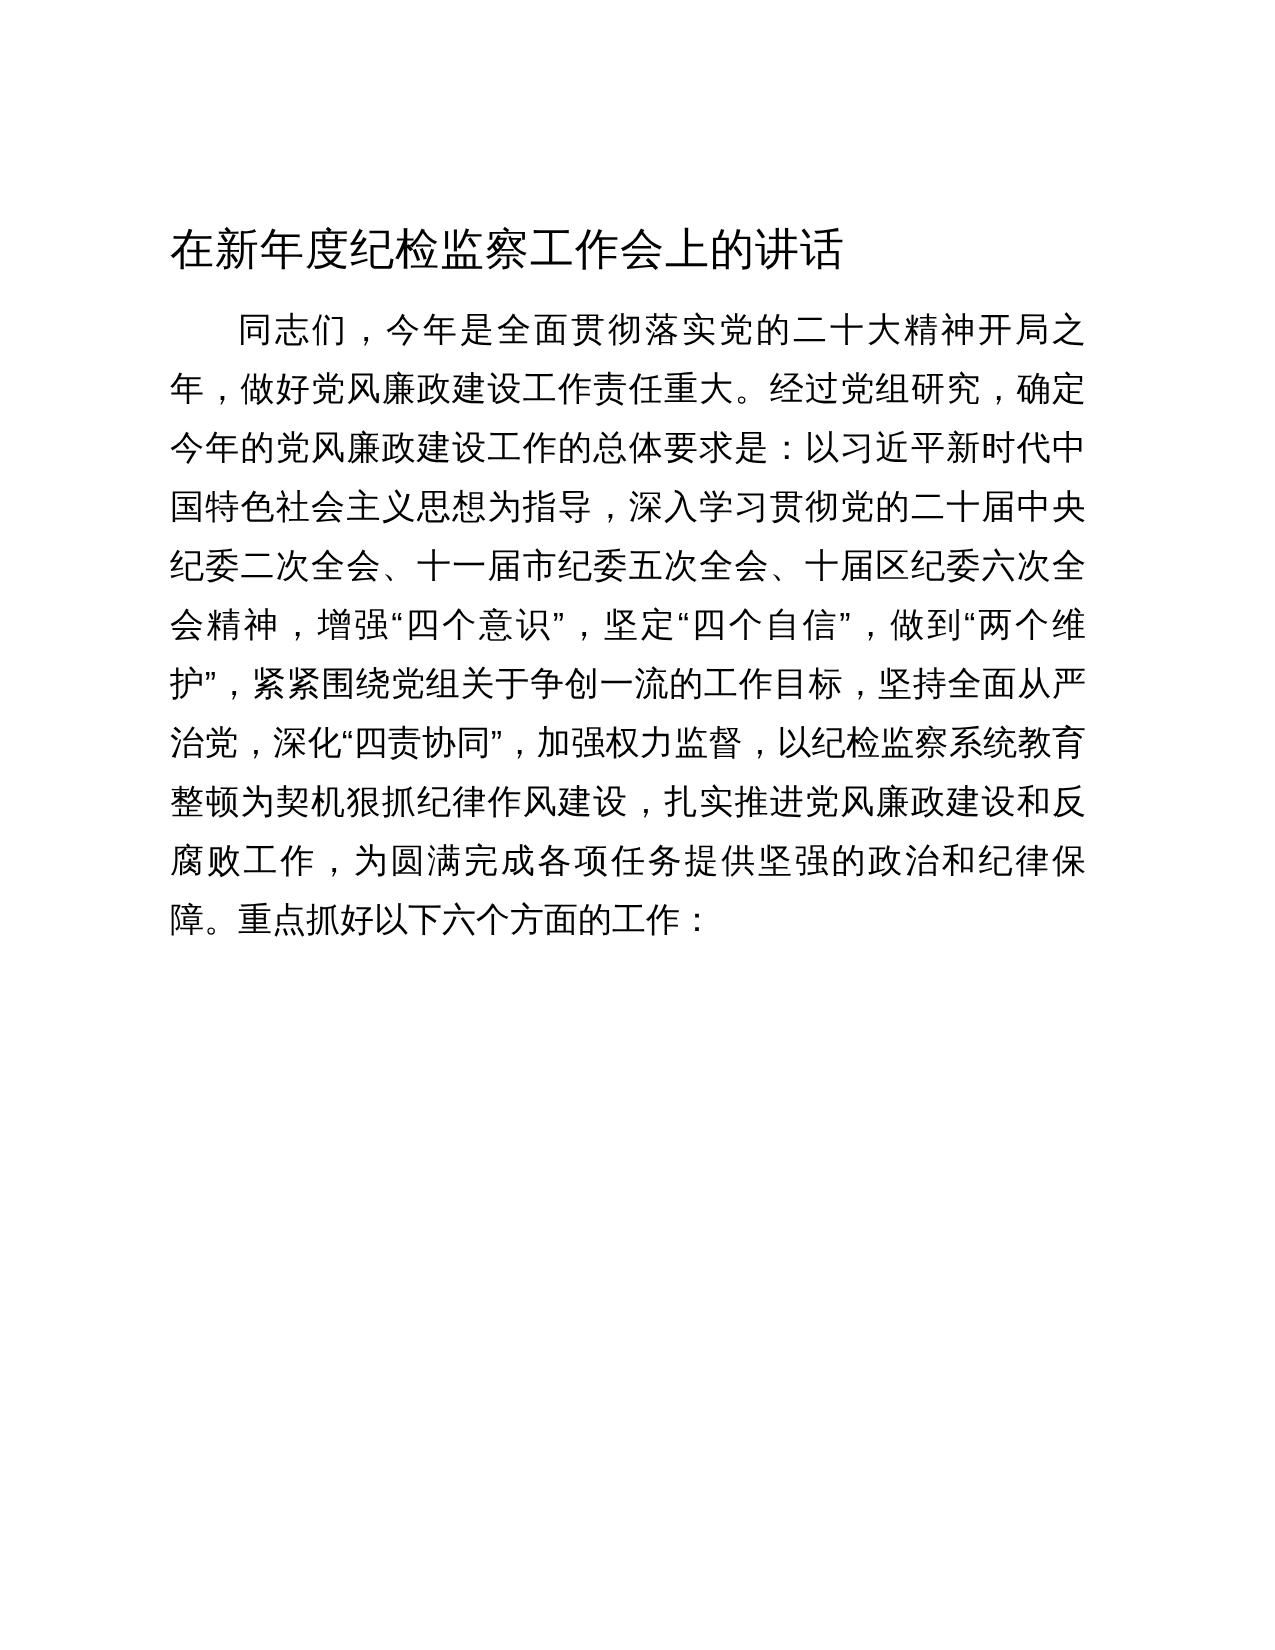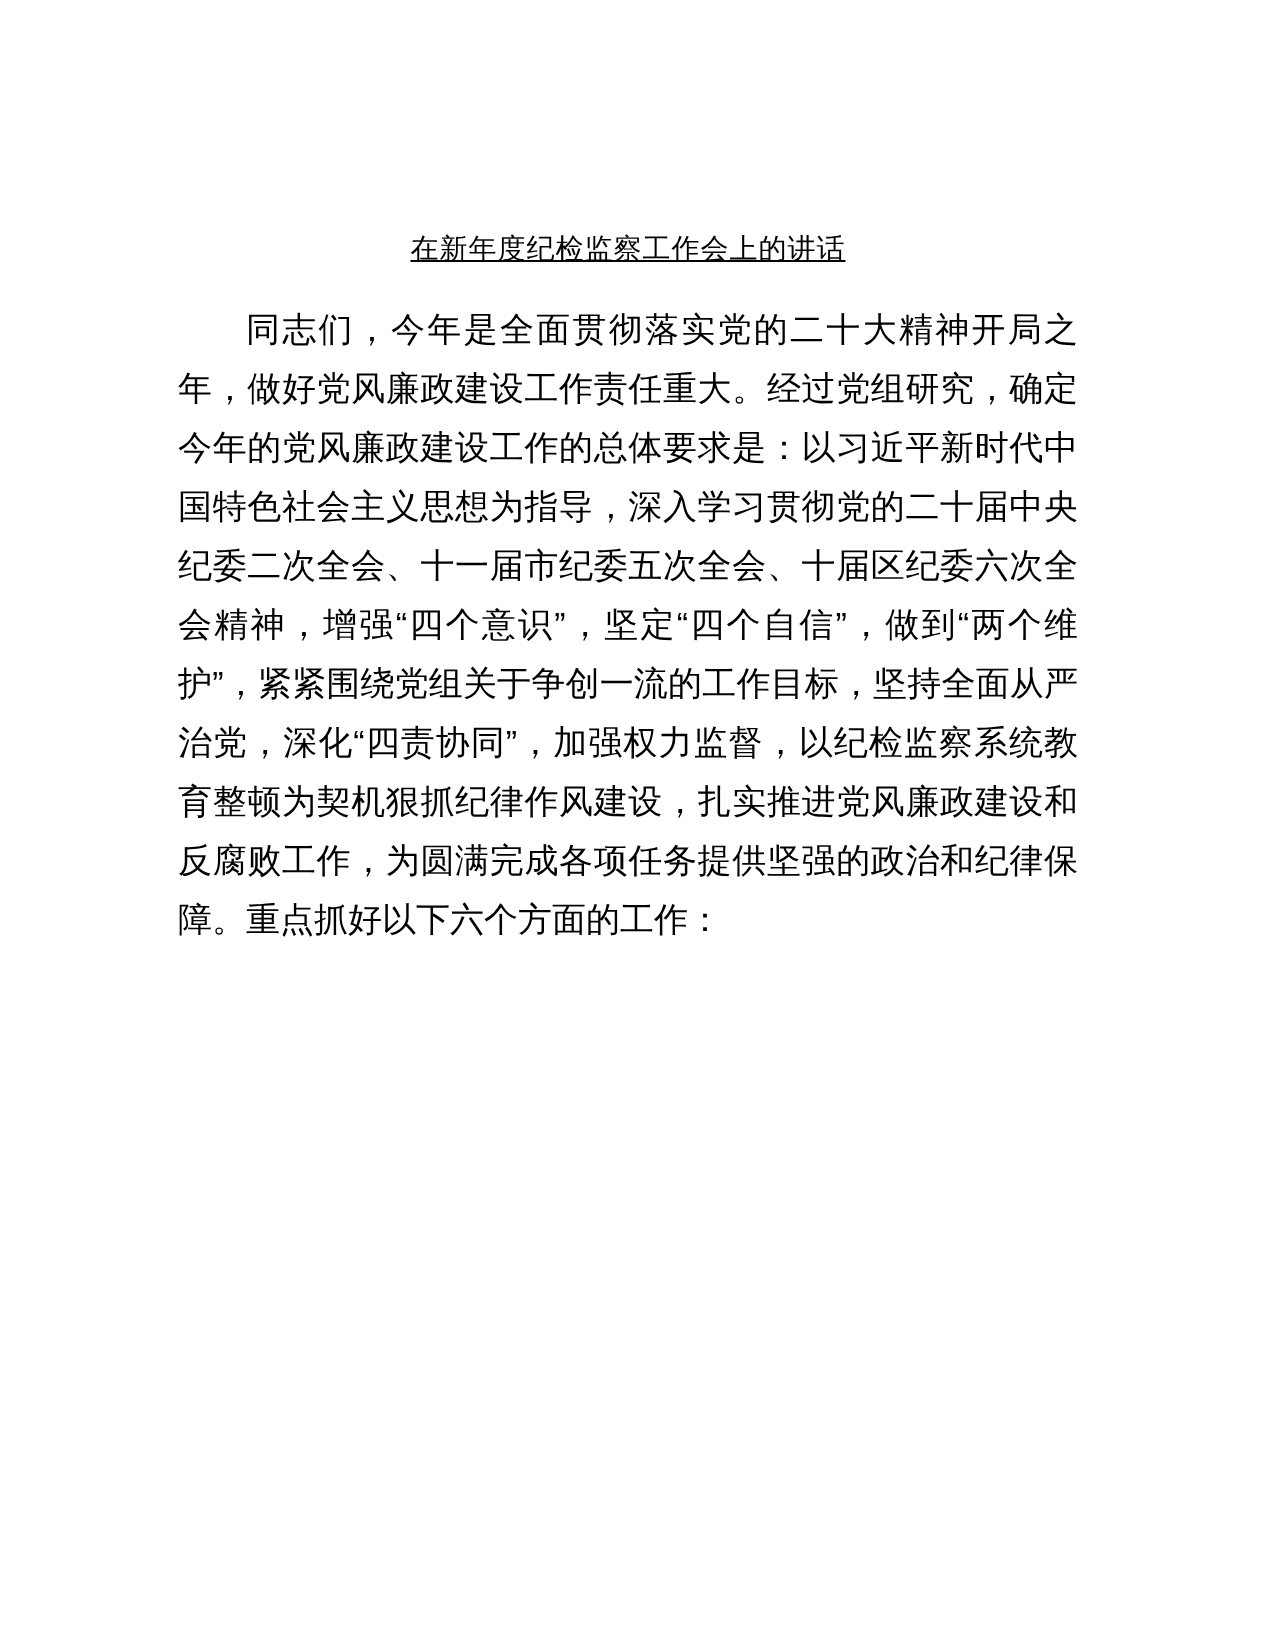--- a/index.html
+++ b/index.html
@@ -17,30 +17,28 @@
     overflow: hidden;
   }
   .content {
     position: absolute;
     left: 170px;
     top: 222px;
     width: 916px;
   }
   .doc-title {
     margin: 0 0 24px 0;
-    font-size: 28px;
+    font-size: 44px;
     font-weight: 400;
     line-height: 54px;
-    text-align: center;
     letter-spacing: 1px;
     white-space: nowrap;
-    text-decoration: underline;
   }
   .para {
-    margin: 8px;
+    margin: 0;
     font-size: 34px;
     font-weight: 400;
     line-height: 59px;
     text-align: justify;
     text-align-last: left;
     text-indent: 68px; 
     word-break: break-all;
   }
 </style>
 </head>

